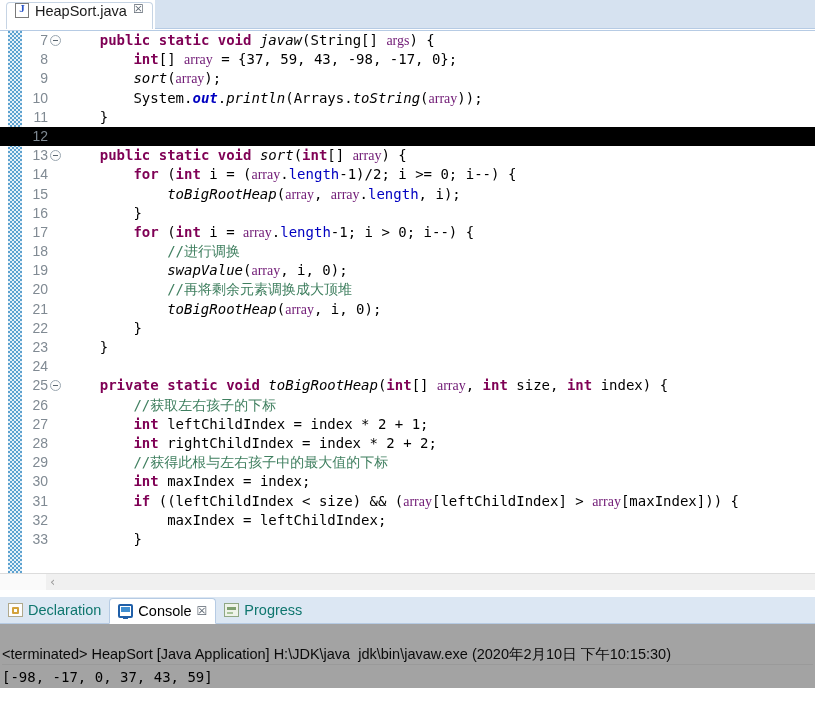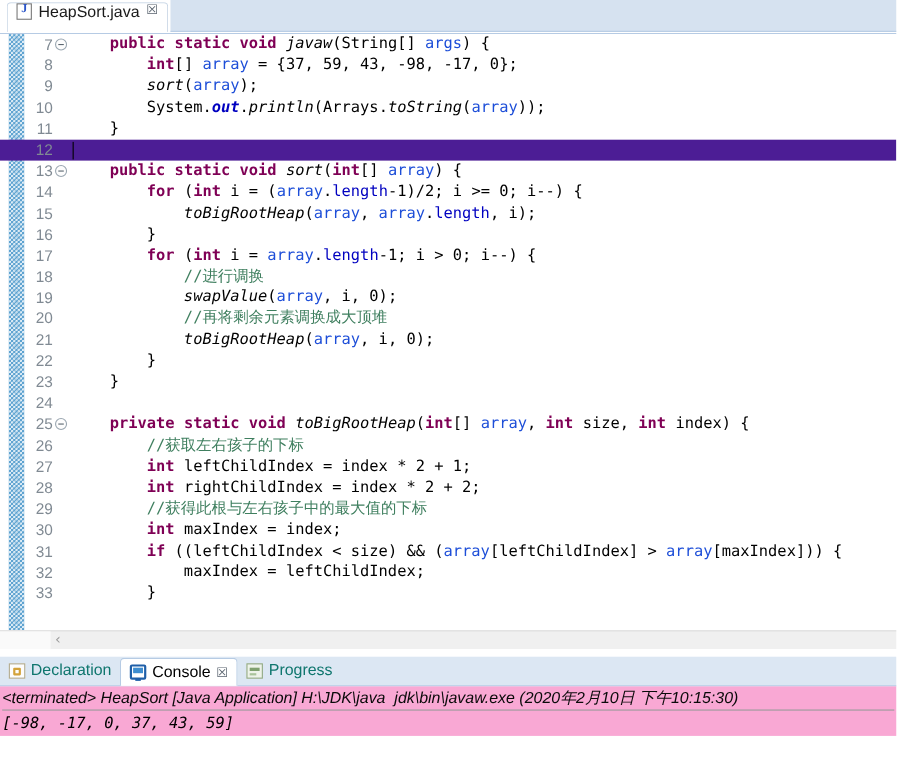--- a/index.html
+++ b/index.html
@@ -122,21 +122,21 @@
   }
   .code-line {
     position: relative;
     height: 19.2px;
     line-height: 19.2px;
     white-space: pre;
     font-family: "DejaVu Sans Mono", monospace;
     font-size: 14px;
   }
   .code-line.current {
-    background: #4c1d95;
+    background: #000000;
     padding-left: 34px;
   }
   .ln {
     position: absolute;
     left: 22px;
     width: 26px;
     text-align: right;
     color: #808a93;
     font-family: "Liberation Sans", sans-serif;
     font-size: 14px;
@@ -173,21 +173,21 @@
     height: 16px;
     background: #000000;
   }
 
   
   .kw   { color: #7f0055; font-weight: bold; }
   .cmt  { color: #3f7f5f; }
   .fld  { color: #0000c0; font-weight: bold; font-style: italic; }
   .fld2 { color: #0000c0; }
   .mth  { color: #000000; font-style: italic; }
-  .par  { color: #1d4ed8; }
+  .par  { color: #701a75; font-family: Liberation Serif, serif; }
   .pln  { color: #000000; }
 
   
   .h-scroll {
     position: relative;
     height: 17px;
     background: #f0f0f0;
     border-top: 1px solid #dcdcdc;
     box-sizing: border-box;
   }
@@ -304,23 +304,22 @@
   .ico-progress::before {
     content: "";
     position: absolute;
     left: 2px; top: 8px;
     width: 6px; height: 2px;
     background: #a9c39a;
   }
 
   .console-output {
     position: relative;
-    background: #f9a8d4;
-    padding: 1px 0 0 2px;
-    font-style: italic;
+    background: #a3a3a3;
+    padding: 20px 0 0 2px;
   }
   .console-head {
     font-family: "Liberation Sans", sans-serif;
     font-size: 14.5px;
     color: #0a0a0a;
     white-space: pre;
     line-height: 21px;
     height: 21px;
     border-bottom: 1px solid #9a9a9a;
     display: inline-block;

